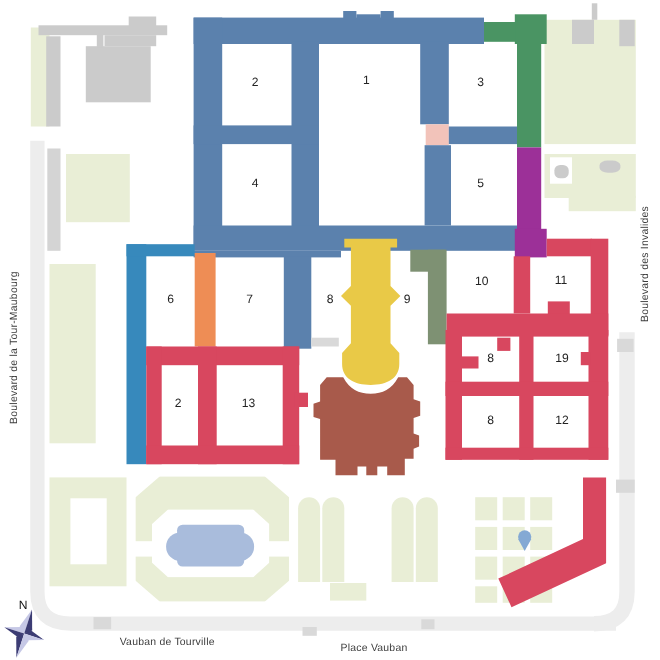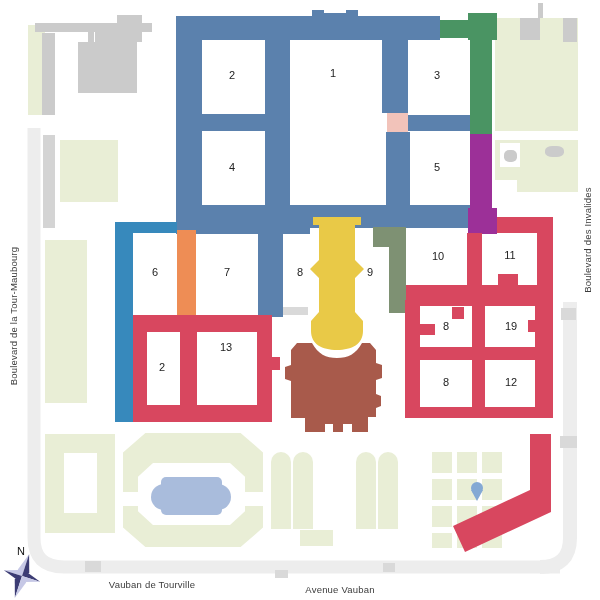--- a/index.html
+++ b/index.html
@@ -178,25 +178,25 @@
   <span class="lbl" style="left:437px;top:75px">3</span>
   <span class="lbl" style="left:232px;top:167px">4</span>
   <span class="lbl" style="left:437px;top:167px">5</span>
   <span class="lbl" style="left:155px;top:272px">6</span>
   <span class="lbl" style="left:227px;top:272px">7</span>
   <span class="lbl" style="left:300px;top:272px">8</span>
   <span class="lbl" style="left:370px;top:272px">9</span>
   <span class="lbl" style="left:438px;top:256px">10</span>
   <span class="lbl" style="left:510px;top:255px">11</span>
   <span class="lbl" style="left:162px;top:367px">2</span>
-  <span class="lbl" style="left:226px;top:347px">13</span>
+  <span class="lbl" style="left:226px;top:367px">13</span>
   <span class="lbl" style="left:446px;top:326px">8</span>
   <span class="lbl" style="left:511px;top:326px">19</span>
   <span class="lbl" style="left:446px;top:382px">8</span>
   <span class="lbl" style="left:511px;top:382px">12</span>
 
   <span class="street vert" style="left:13px;top:316px">Boulevard de la Tour-Maubourg</span>
   <span class="street vert" style="left:587px;top:240px">Boulevard des Invalides</span>
   <span class="street" style="left:152px;top:584px">Vauban de Tourville</span>
-  <span class="street" style="left:340px;top:589px">Avenue Vauban</span>
+  <span class="street" style="left:340px;top:589px">Place Vauban</span>
   <span class="nlab" style="left:21px;top:551px">N</span>
 
 </div>
 
 </body></html>

